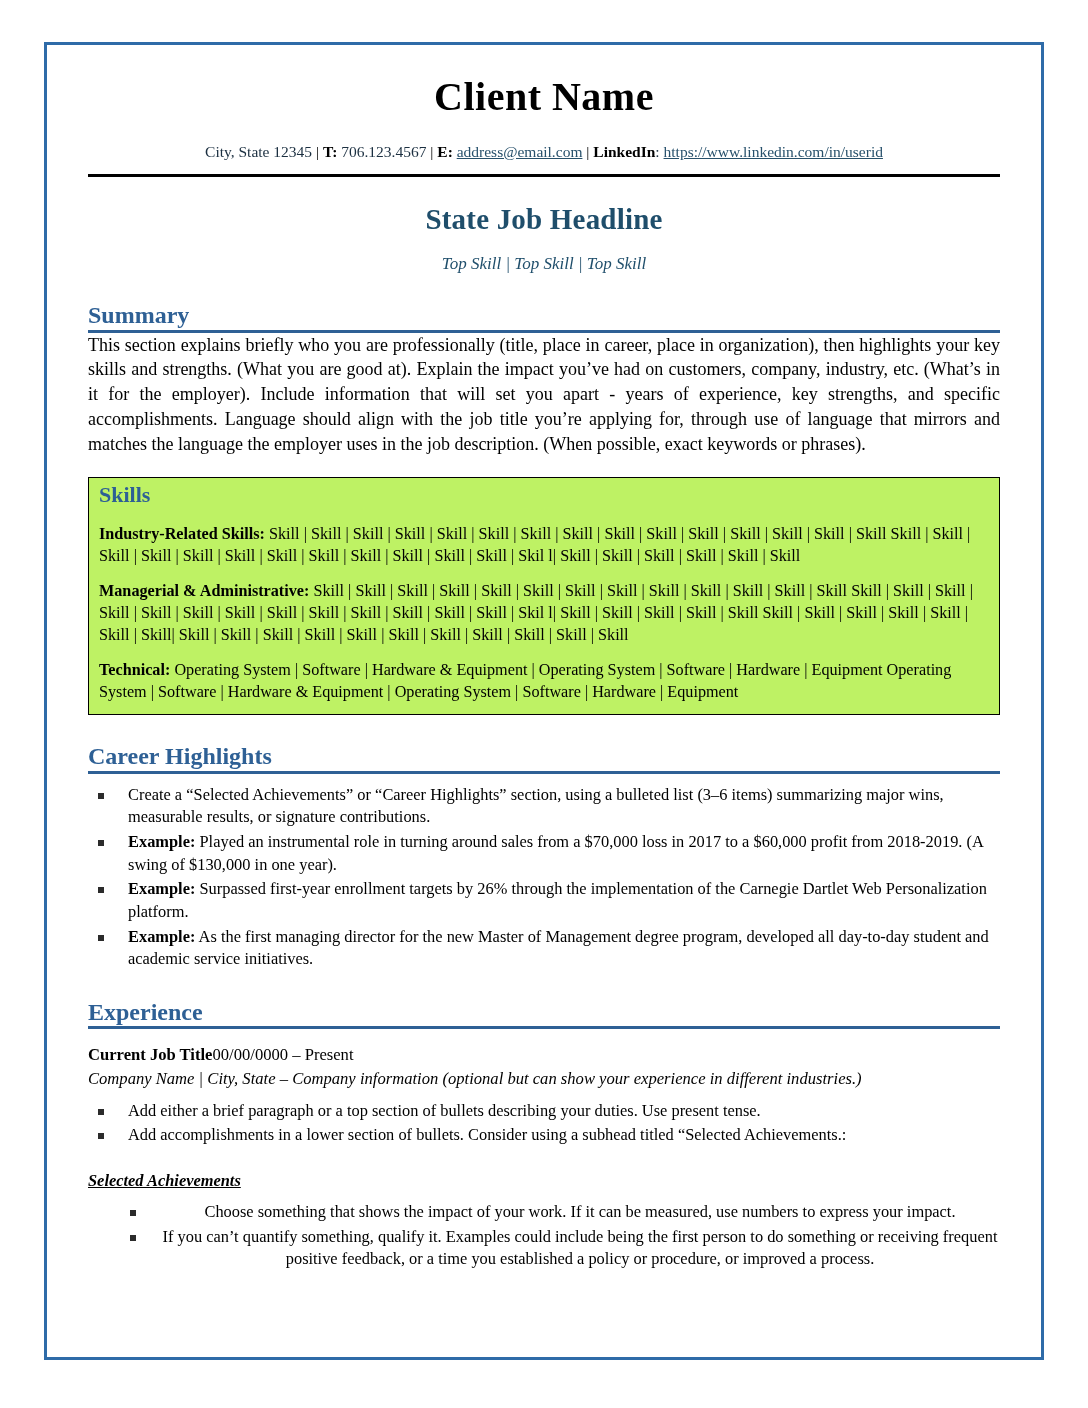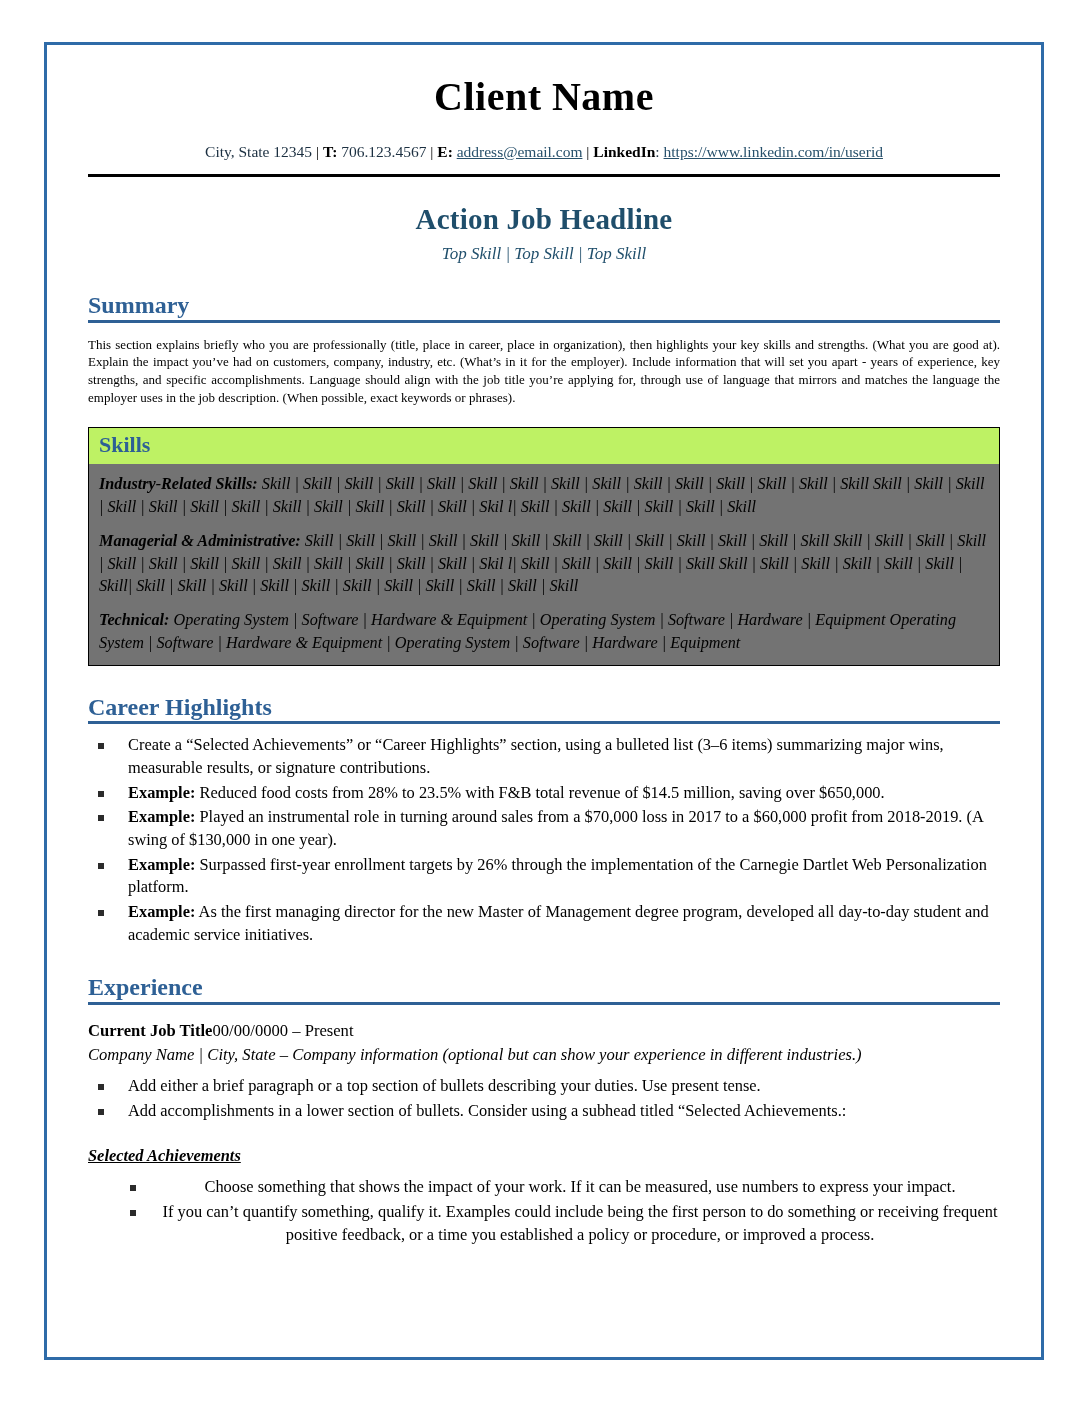--- a/index.html
+++ b/index.html
@@ -83,59 +83,57 @@
     font-weight: bold;
     color: #1F4E6B;
     margin-top: 26px;
     letter-spacing: 0.2px;
   }
   .top-skills {
     text-align: center;
     font-size: 17px;
     font-style: italic;
     color: #1F4E6B;
-    margin-top: 8px;
+    margin-top: 18px;
   }
 
   
   .section-head {
     font-size: 24px;
     font-weight: bold;
     color: #2E6095;
     margin-top: 28px;
     padding-bottom: 1px;
     border-bottom: 3px solid #2E6095;
     line-height: 1.1;
   }
 
   .body-text {
-    font-size: 13px;
+    font-size: 18px;
     line-height: 1.38;
     text-align: justify;
-    margin-top: 13px;
   }
 
   
   .skills-box {
     margin-top: 20px;
     border: 1.5px solid #000000;
     box-sizing: border-box;
   }
   .skills-head {
     background: #bef264;
     color: #2E6095;
     font-size: 22px;
     font-weight: bold;
     padding: 5px 10px 7px 10px;
     line-height: 1.1;
   }
   .skills-body {
     padding: 9px 10px 11px 10px;
-    background: #737373;
-    font-style: italic;
+    background: #bef264;
   }
   .skill-row {
     font-size: 16.2px;
     line-height: 1.38;
     margin-bottom: 12px;
   }
   .skill-row:last-child { margin-bottom: 0; }
   .skill-label { font-weight: bold; }
 
   
@@ -210,21 +208,21 @@
       <span class="bold">E:</span>
       <span class="link">address@email.com</span>
       <span class="sep">|</span>
       <span class="bold">LinkedIn</span><span class="plain">:</span>
       <span class="link">https://www.linkedin.com/in/userid</span>
     </div>
 
     <hr class="rule-black">
 
     
-    <div class="headline">Action Job Headline</div>
+    <div class="headline">State Job Headline</div>
     <div class="top-skills">Top Skill | Top Skill | Top Skill</div>
 
     
     <div class="section-head">Summary</div>
     <div class="body-text">This section explains briefly who you are professionally (title, place in career, place in organization), then highlights your key skills and strengths. (What you are good at). Explain the impact you’ve had on customers, company, industry, etc. (What’s in it for the employer). Include information that will set you apart - years of experience, key strengths, and specific accomplishments. Language should align with the job title you’re applying for, through use of language that mirrors and matches the language the employer uses in the job description. (When possible, exact keywords or phrases).</div>
 
     
     <div class="skills-box">
       <div class="skills-head">Skills</div>
       <div class="skills-body">
@@ -237,21 +235,20 @@
         <div class="skill-row">
           <span class="skill-label">Technical:</span><span> Operating System | Software | Hardware &amp; Equipment | Operating System | Software | Hardware | Equipment Operating System | Software | Hardware &amp; Equipment | Operating System | Software | Hardware | Equipment</span>
         </div>
       </div>
     </div>
 
     
     <div class="section-head">Career Highlights</div>
     <ul class="bullets">
       <li><span class="b"></span><span>Create a “Selected Achievements” or “Career Highlights” section, using a bulleted list (3–6 items) summarizing major wins, measurable results, or signature contributions.</span></li>
-      <li><span class="b">Example:</span><span> Reduced food costs from 28% to 23.5% with F&amp;B total revenue of $14.5 million, saving over $650,000.</span></li>
       <li><span class="b">Example:</span><span> Played an instrumental role in turning around sales from a $70,000 loss in 2017 to a $60,000 profit from 2018-2019. (A swing of $130,000 in one year).</span></li>
       <li><span class="b">Example:</span><span> Surpassed first-year enrollment targets by 26% through the implementation of the Carnegie Dartlet Web Personalization platform.</span></li>
       <li><span class="b">Example:</span><span> As the first managing director for the new Master of Management degree program, developed all day-to-day student and academic service initiatives.</span></li>
     </ul>
 
     
     <div class="section-head">Experience</div>
 
     <div class="job-row">
       <span class="job-title">Current Job Title</span>

